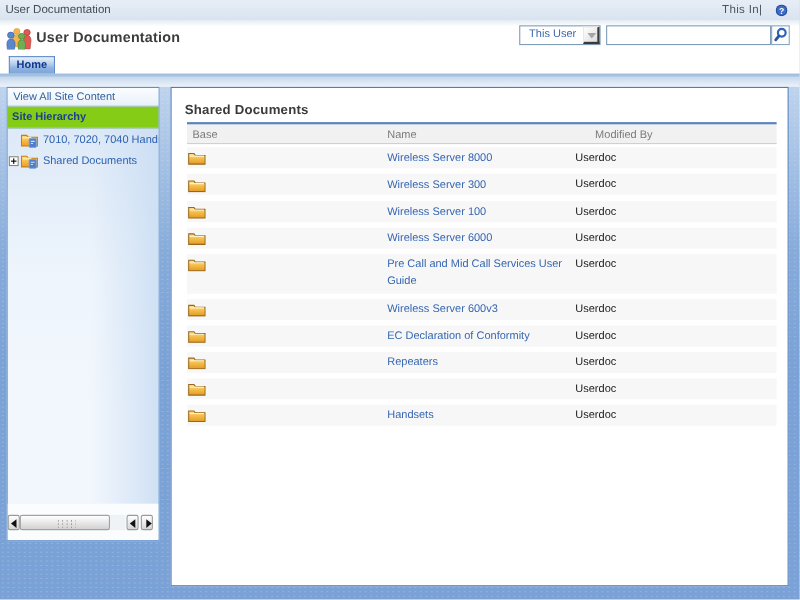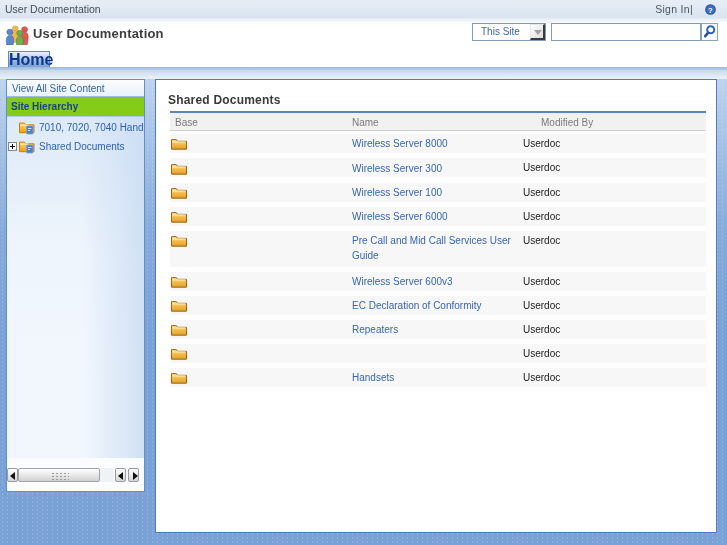--- a/index.html
+++ b/index.html
@@ -34,21 +34,21 @@
 #scope .btn:after { content:""; position:absolute; left:3px; top:5px;
   border:4px solid transparent; border-top:5px solid #a5a5a5; }
 #sbox { left:551px; top:5px; width:150px; height:18px; border:1px solid #7f9db9; background:#fff; }
 #gobtn { left:701px; top:5px; width:17px; height:18px; border:1px solid #8aa5c0; background:#fdfdfe; }
 
 
 #tabrow { left:0; top:50px; width:727px; height:17px; background:#fff; }
 #hometab { left:8px; top:1px; width:42px; height:16px;
   border:1px solid #5e88c6; border-bottom:none;
   background:linear-gradient(#eaf2fb 0%, #b7cfec 40%, #8fb3e1 65%, #7ca4d9 100%);
-  font-size:16px; font-weight:bold; color:#12368c; text-align:center; line-height:15px; }
+  font-size:10px; font-weight:bold; color:#12368c; text-align:center; line-height:15px; }
 
 
 #band { left:0; top:67px; width:727px; height:12px;
   background:linear-gradient(#9fbbdd 0px, #a9c3e2 2px, #c9daee 3.5px, #e9f0f8 11px, #e9f0f8 12px); }
 
 
 #sidebar { left:6px; top:79px; width:139px; height:413px;
   background:#f2f7fd; border:1px solid #6090cc; font-size:10px; }
 #vasc { left:0; top:0; width:137px; height:17px;
   background:linear-gradient(#fbfdfe,#e9f1fa); border-bottom:1px solid #9fbce0; }
@@ -89,21 +89,21 @@
 .row { left:14px; width:536px; background:#f7f7f7; font-size:10px; }
 .row .icon { position:absolute; left:1px; top:3.5px; }
 .row .name { position:absolute; left:182px; top:3.5px; width:165px; color:#3566b1; line-height:14.5px; }
 .row .mod { position:absolute; left:353px; top:4px; color:#1a1a1a; }
 </style>
 </head>
 <body>
 
 <div id="topbar" class="abs">
   <span class="crumb abs">User Documentation</span>
-  <span id="signin" class="abs">Sign In|</span>
+  <span id="signin" class="abs">This In|</span>
   <svg class="abs" style="right:11px; top:3.5px;" width="11" height="11" viewBox="0 0 12 12">
     <circle cx="6" cy="6" r="5.8" fill="#274f9e"></circle>
     <circle cx="6" cy="6" r="4.6" fill="#3f6fc4"></circle>
     <text x="6" y="9.3" font-size="8.5" font-weight="bold" fill="#fff" text-anchor="middle">?</text>
   </svg>
 </div>
 
 <div id="header" class="abs">
   <svg id="siteicon" class="abs" width="25" height="20" viewBox="0 0 23 20" preserveAspectRatio="none">
     <g stroke-width="0.6">
@@ -112,21 +112,21 @@
       <circle cx="18" cy="4.5" r="2.7" fill="#e05a52" stroke="#b93f38"></circle>
       <path d="M15 12 q0-4.8 3-4.8 q3.3 0 3.3 4.8 l-0.8 7.5 h-4.7 Z" fill="#e05a52" stroke="#b93f38"></path>
       <circle cx="13.5" cy="8" r="2.7" fill="#6fae53" stroke="#4c8a38"></circle>
       <path d="M10.5 16 q0-4.8 3-4.8 q3.3 0 3.3 4.8 l-0.5 4 h-5.5 Z" fill="#6fae53" stroke="#4c8a38"></path>
       <circle cx="4.5" cy="7" r="2.8" fill="#5b87cc" stroke="#3b66a8"></circle>
       <path d="M1.2 15.5 q0-5 3.4-5 q3.4 0 3.4 5 l-0.6 4.5 h-5.8 Z" fill="#5b87cc" stroke="#3b66a8"></path>
     </g>
   </svg>
   <span id="title" class="abs">User Documentation</span>
   <div id="scope" class="abs">
-      <span class="txt abs">This Site</span>
+      <span class="txt abs">This User</span>
       <span class="btn"></span>
     </div>
   <div id="sbox" class="abs"></div>
   <div id="gobtn" class="abs">
     <svg width="15" height="16" viewBox="0 0 15 16">
       <circle cx="8.7" cy="5.8" r="3.5" fill="none" stroke="#2e63b8" stroke-width="2"></circle>
       <line x1="6" y1="8.8" x2="3.2" y2="12.2" stroke="#27549c" stroke-width="2.6" stroke-linecap="round"></line>
     </svg>
   </div>
 </div>

